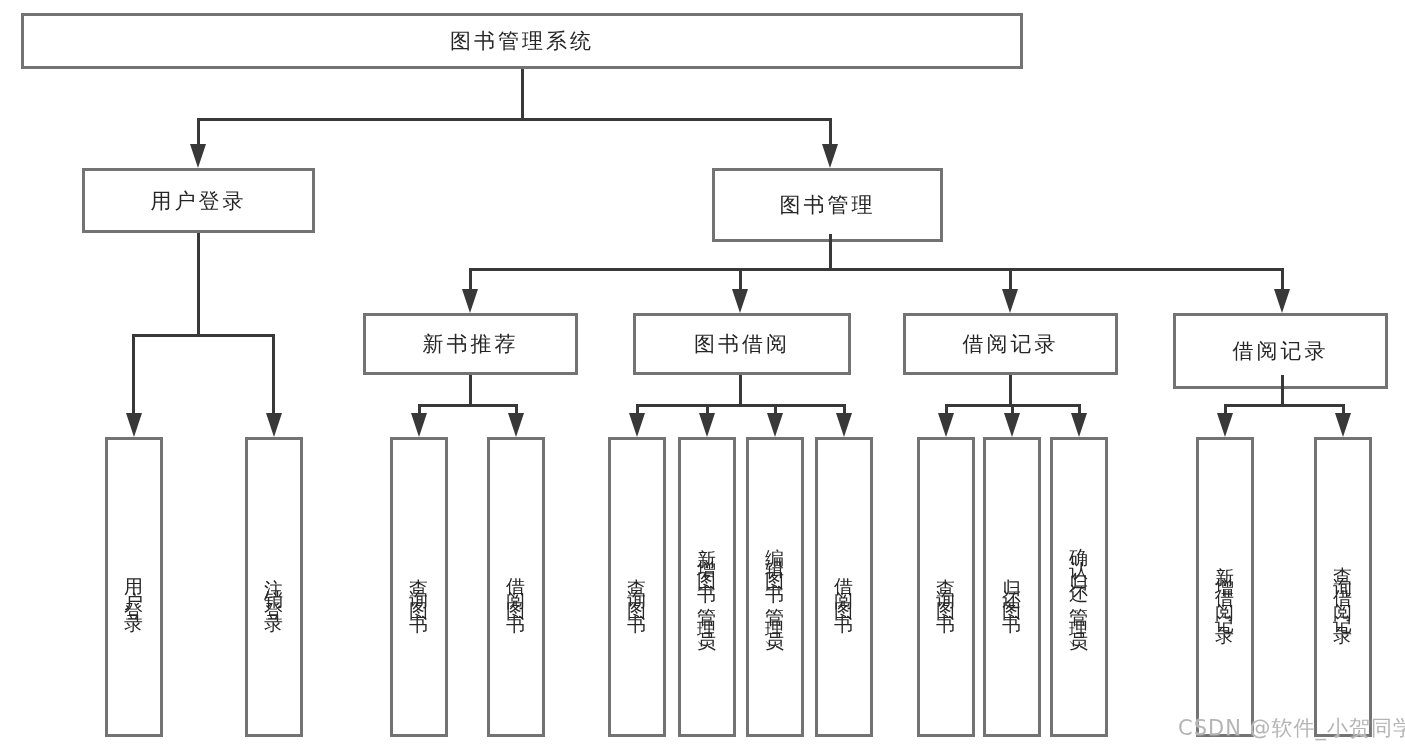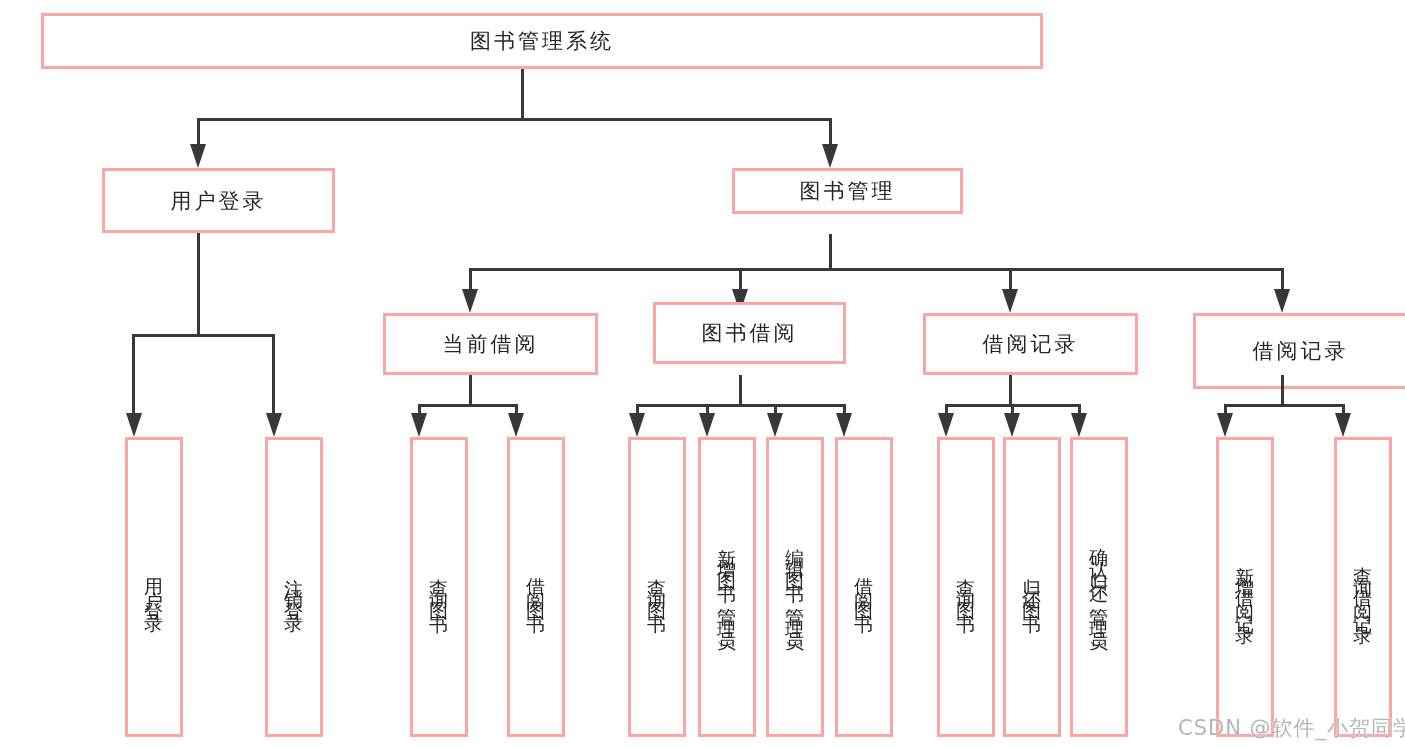--- a/index.html
+++ b/index.html
@@ -2,22 +2,22 @@
 <html><head>
 <meta charset="utf-8">
 <style>
   html,body{margin:0;padding:0;background:#ffffff;}
   .canvas{
     position:relative;width:1405px;height:747px;background:#ffffff;overflow:hidden;
     font-family:"DejaVu Sans","Liberation Sans",sans-serif;
   }
   .box{
     position:absolute;box-sizing:border-box;
-    border:3px solid #fca5a5;background:#ffffff;color:#262626;
-    display:flex;align-items:center;justify-content:center;margin-left:20px;
+    border:3px solid #737373;background:#ffffff;color:#262626;
+    display:flex;align-items:center;justify-content:center;
   }
   .hbox{font-size:21px;letter-spacing:3px;}
   .vbox{
     writing-mode:vertical-rl;text-orientation:mixed;
     font-size:19px;letter-spacing:12px;line-height:1;
   }
   .line{position:absolute;background:#383838;}
   .arrow{
     position:absolute;width:0;height:0;
     border-left:8px solid transparent;border-right:8px solid transparent;
@@ -37,42 +37,42 @@
   <div class="box hbox" style="left:21px;top:13px;width:1002px;height:56px;">图书管理系统</div>
 
   <div class="line" style="left:521px;top:69px;width:3px;height:52px;"></div>
   <div class="line" style="left:197px;top:118px;width:635px;height:3px;"></div>
   <div class="line" style="left:197px;top:118px;width:3px;height:30px;"></div>
   <div class="line" style="left:829px;top:118px;width:3px;height:30px;"></div>
   <div class="arrow" style="left:190px;top:144px;"></div>
   <div class="arrow" style="left:822px;top:144px;"></div>
 
   <div class="box hbox" style="left:82px;top:168px;width:233px;height:65px;">用户登录</div>
-  <div class="box hbox" style="left:712px;top:168px;width:231px;height:46px;font-family:Liberation Serif, serif;">图书管理</div>
+  <div class="box hbox" style="left:712px;top:168px;width:231px;height:74px;font-family:Liberation Serif, serif;">图书管理</div>
 
   <div class="line" style="left:197px;top:233px;width:3px;height:103px;"></div>
   <div class="line" style="left:132px;top:334px;width:143px;height:3px;"></div>
   <div class="line" style="left:132px;top:334px;width:3px;height:81px;"></div>
   <div class="line" style="left:272px;top:334px;width:3px;height:81px;"></div>
   <div class="arrow" style="left:126px;top:413px;"></div>
   <div class="arrow" style="left:266px;top:413px;"></div>
 
   <div class="line" style="left:829px;top:234px;width:3px;height:36px;"></div>
   <div class="line" style="left:469px;top:268px;width:815px;height:3px;"></div>
   <div class="line" style="left:469px;top:268px;width:3px;height:24px;"></div>
   <div class="line" style="left:739px;top:268px;width:3px;height:24px;"></div>
   <div class="line" style="left:1009px;top:268px;width:3px;height:24px;"></div>
   <div class="line" style="left:1281px;top:268px;width:3px;height:24px;"></div>
   <div class="arrow" style="left:462px;top:289px;"></div>
   <div class="arrow" style="left:732px;top:289px;"></div>
   <div class="arrow" style="left:1002px;top:289px;"></div>
   <div class="arrow" style="left:1274px;top:289px;"></div>
 
-  <div class="box hbox" style="left:363px;top:313px;width:215px;height:62px;">当前借阅</div>
-  <div class="box hbox" style="left:633px;top:302px;width:193px;height:62px;">图书借阅</div>
+  <div class="box hbox" style="left:363px;top:313px;width:215px;height:62px;">新书推荐</div>
+  <div class="box hbox" style="left:633px;top:313px;width:218px;height:62px;">图书借阅</div>
   <div class="box hbox" style="left:903px;top:313px;width:215px;height:62px;">借阅记录</div>
   <div class="box hbox" style="left:1173px;top:313px;width:215px;height:76px;">借阅记录</div>
 
   <div class="line" style="left:469px;top:375px;width:3px;height:31px;"></div>
   <div class="line" style="left:418px;top:404px;width:100px;height:3px;"></div>
   <div class="line" style="left:418px;top:404px;width:3px;height:12px;"></div>
   <div class="line" style="left:515px;top:404px;width:3px;height:12px;"></div>
   <div class="arrow" style="left:411px;top:413px;"></div>
   <div class="arrow" style="left:508px;top:413px;"></div>
 

